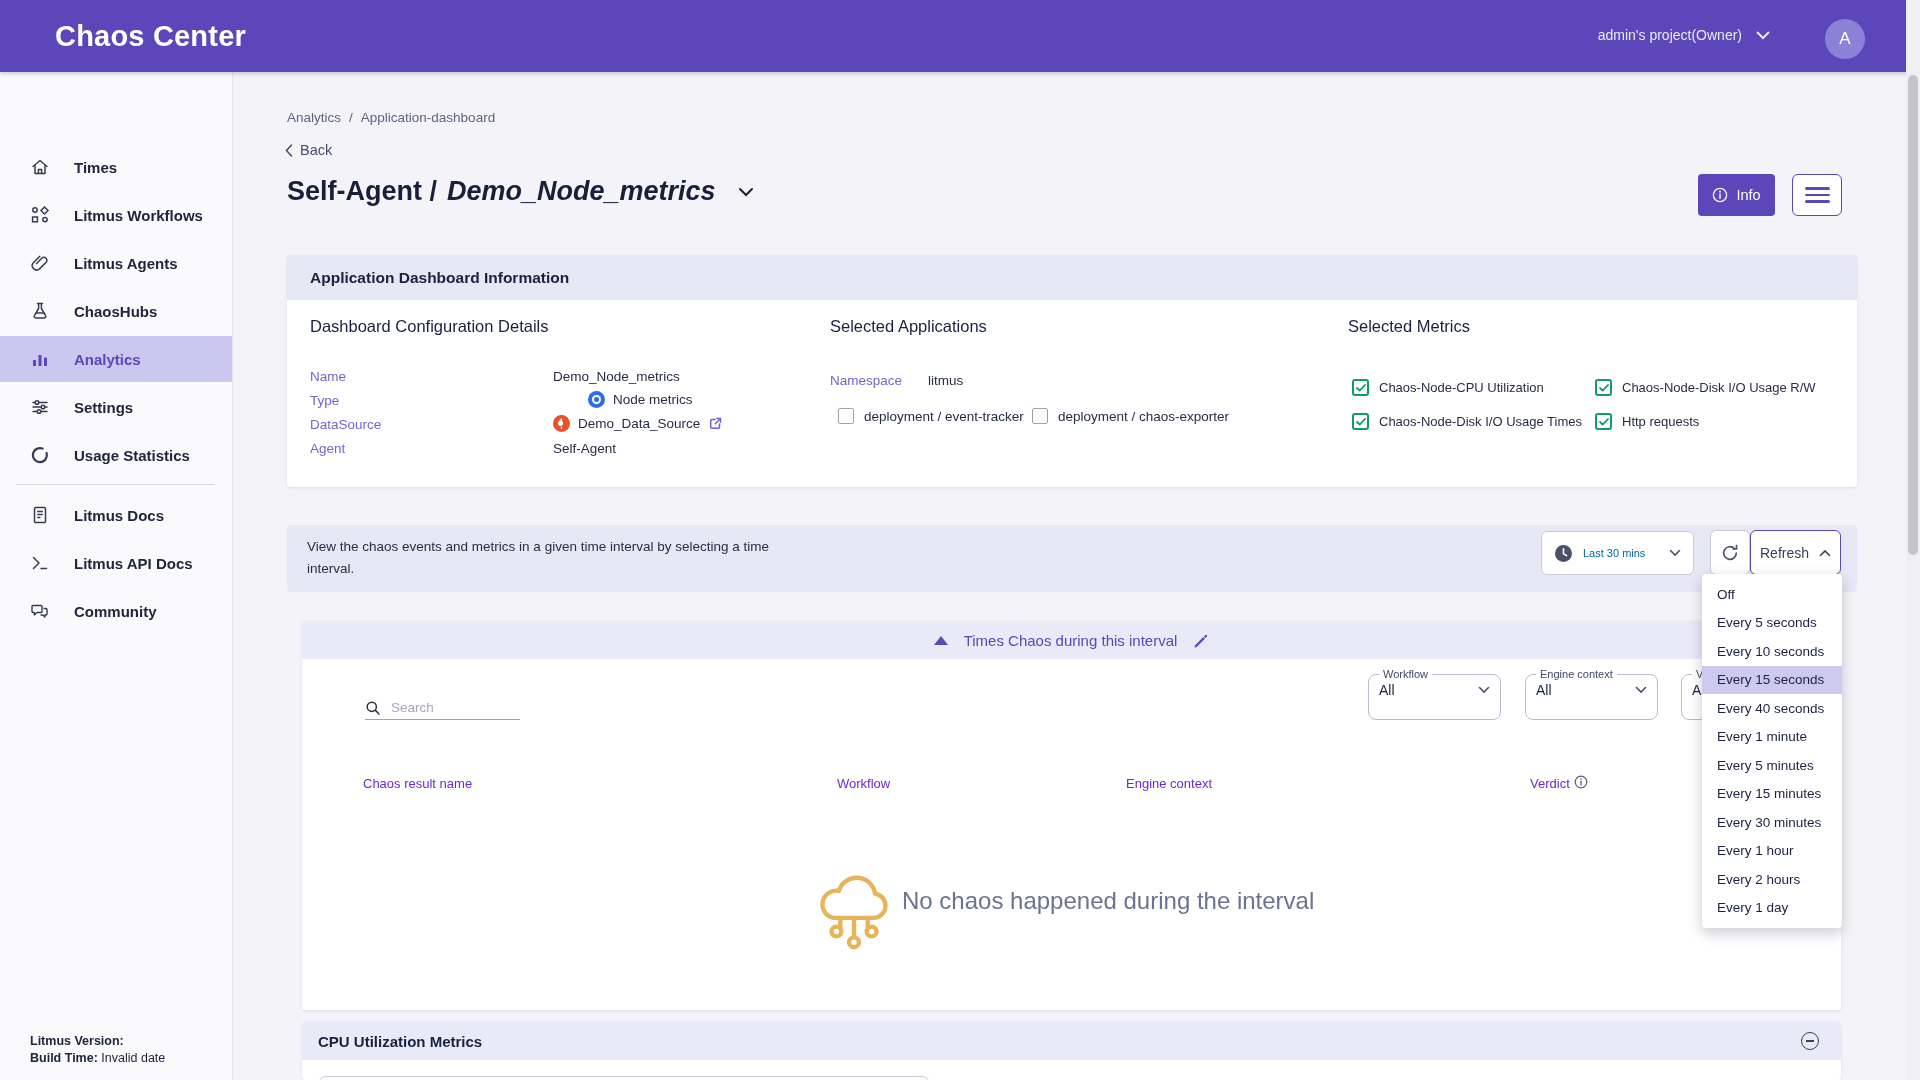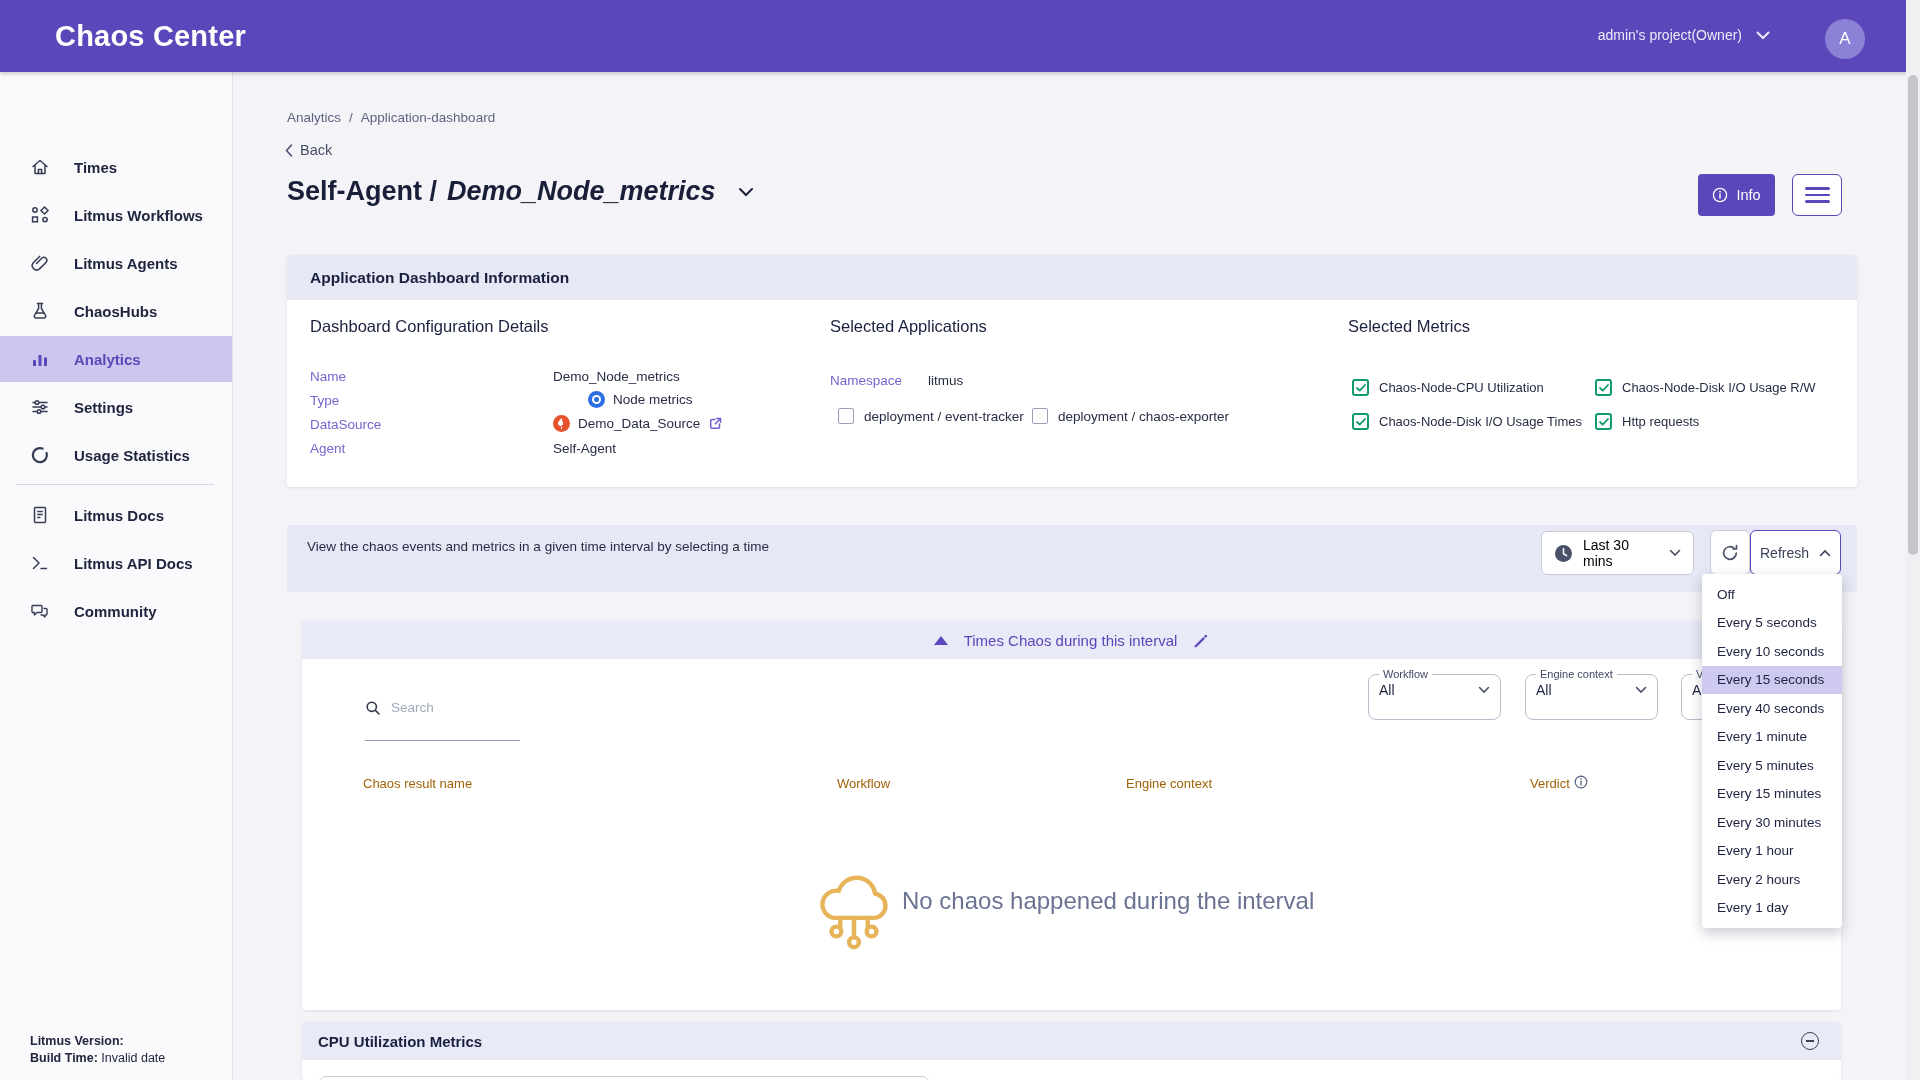--- a/index.html
+++ b/index.html
@@ -56,41 +56,41 @@
 
   .dot-blue{width:17px;height:17px;border-radius:50%;background:#2b6fe4;display:flex;align-items:center;justify-content:center;}
   .dot-blue span{width:9px;height:9px;border-radius:50%;background:#fff;display:flex;align-items:center;justify-content:center;}
   .dot-blue span i{display:block;width:4.5px;height:4.5px;border-radius:50%;background:#2b6fe4;}
   .dot-prom{width:17px;height:17px;border-radius:50%;background:#e6522c;display:flex;align-items:center;justify-content:center;}
 
   
   .interval{left:287px;top:525px;width:1570px;height:67px;background:#e7e8f5;border-radius:3px;}
   .interval .msg{position:absolute;left:20px;top:11px;font-size:13.5px;line-height:22px;color:#272d45;}
   .time-select{position:absolute;left:1254px;top:6px;width:153px;height:44px;background:#fff;border:1px solid #c9cbd8;border-radius:6px;box-sizing:border-box;display:flex;align-items:center;gap:10px;padding:0 12px;cursor:pointer;}
-  .time-select .tlabel{font-size:14px;color:#000000;flex:1;}
+  .time-select .tlabel{font-size:11px;color:#0369a1;flex:1;}
   .refresh-icon-btn{position:absolute;left:1423px;top:5px;width:40px;height:45px;background:#fff;border:1px solid #c9cbd8;border-radius:6px;box-sizing:border-box;display:flex;align-items:center;justify-content:center;cursor:pointer;}
   .refresh-btn{position:absolute;left:1463px;top:5px;width:91px;height:45px;background:#fff;border:1.5px solid #5b46ba;border-radius:6px;box-sizing:border-box;display:flex;align-items:center;justify-content:center;gap:10px;font-size:14px;color:#3a4058;cursor:pointer;}
 
   
   .menu{left:1702px;top:574px;width:140px;background:#fff;border-radius:4px;box-shadow:0 5px 14px rgba(20,20,50,.22);padding:6px 0;z-index:50;}
   .menu .opt{height:28.5px;display:flex;align-items:center;padding-left:15px;font-size:13.5px;color:#1c2240;cursor:pointer;}
   .menu .opt.sel{background:#cdc9ef;}
 
   
   .chaos-card{left:302px;top:621px;width:1539px;height:389px;}
   .hidebar{position:absolute;left:0;top:0;width:100%;height:38px;background:#e9eaf7;border-radius:3px 3px 0 0;display:flex;align-items:center;justify-content:center;gap:16px;}
   .tri-up{width:0;height:0;border-left:7px solid transparent;border-right:7px solid transparent;border-bottom:9px solid #5b46ba;cursor:pointer;}
   .hidelabel{color:#5b46ba;font-size:15px;cursor:pointer;}
-  .searchbox{position:absolute;left:63px;top:78px;width:155px;border-bottom:1px solid #9aa0b5;display:flex;align-items:center;gap:8px;padding-bottom:24px;}
+  .searchbox{position:absolute;left:63px;top:78px;width:155px;border-bottom:1px solid #9aa0b5;display:flex;align-items:center;gap:8px;padding-bottom:3px;}
   .searchbox input{border:none;outline:none;background:transparent;font-size:13.5px;color:#272d45;width:120px;font-family:"Liberation Sans",sans-serif;}
   .searchbox input::placeholder{color:#a3a8bb;}
   fieldset.filter{position:absolute;top:47px;width:133px;height:52px;border:1px solid #b9bccb;border-radius:8px;margin:0;padding:0 10px;box-sizing:border-box;background:#fff;cursor:pointer;}
   fieldset.filter legend{font-size:11px;color:#414866;padding:0 4px;}
   .filter-val{display:flex;align-items:center;justify-content:space-between;margin-top:2px;font-size:14px;color:#1c2240;}
-  .thead span{position:absolute;font-size:13px;color:#a16207;}
+  .thead span{position:absolute;font-size:13px;color:#6d28d9;}
   .empty-msg{position:absolute;left:600px;top:266px;font-size:24px;color:#6b7392;}
 
   
   .cpu-card{left:302px;top:1022px;width:1539px;height:58px;overflow:hidden;}
   .cpu-band{position:absolute;left:0;top:0;width:100%;height:38px;background:#e9eaf7;display:flex;align-items:center;}
   .cpu-title{margin-left:16px;font-size:15px;font-weight:700;color:#1a2040;}
   .collapse-btn{position:absolute;right:22px;top:10px;width:18px;height:18px;border:1.4px solid #3a4058;border-radius:50%;box-sizing:border-box;display:flex;align-items:center;justify-content:center;cursor:pointer;}
   .collapse-btn i{display:block;width:8px;height:1.6px;background:#3a4058;}
   .stub-box{position:absolute;left:16px;top:54px;width:612px;height:30px;border:1px solid #c9cbd8;border-radius:8px;background:#fff;box-sizing:border-box;}
 
@@ -319,20 +319,21 @@
             <path d="M1 4 L3.7 6.6 L9 1" stroke="#109b67" stroke-width="1.8" fill="none" stroke-linecap="round" stroke-linejoin="round"></path>
           </svg>
         </span>
       <span>Http requests</span>
     </div>
   </div>
 
   <div class="abs interval">
     <div class="msg">
       <div>View the chaos events and metrics in a given time interval by selecting a time</div>
+      <div>interval.</div>
     </div>
     <div class="time-select">
       <svg width="19" height="19" viewBox="0 0 19 19">
           <circle cx="9.5" cy="9.5" r="8.5" fill="#4a5168"></circle>
           <path d="M9.5 4.8 V9.8 L12.6 11.6" stroke="#fff" stroke-width="1.6" fill="none" stroke-linecap="round"></path>
         </svg>
       <span class="tlabel">Last 30 mins</span>
       <svg width="12" height="8" viewBox="0 0 12 8">
           <path d="M1.5 1.5 L6 6 L10.5 1.5" stroke="#4a5168" stroke-width="1.6" fill="none" stroke-linecap="round"></path>
         </svg>

